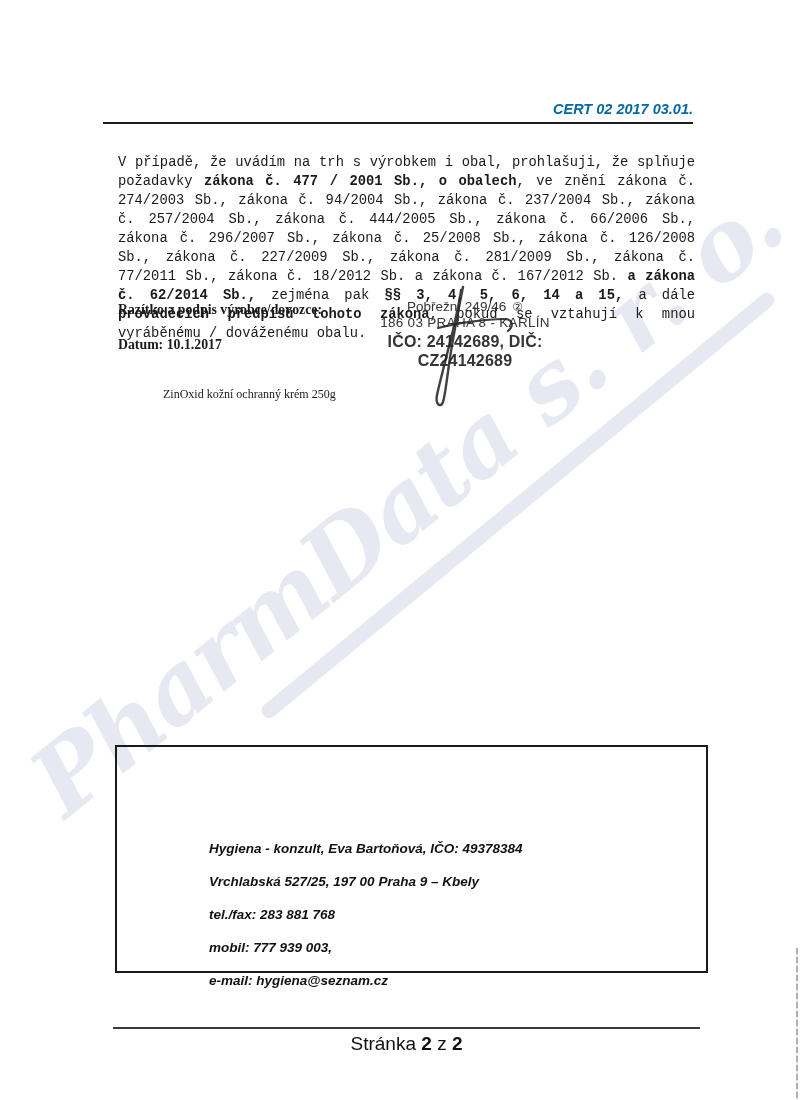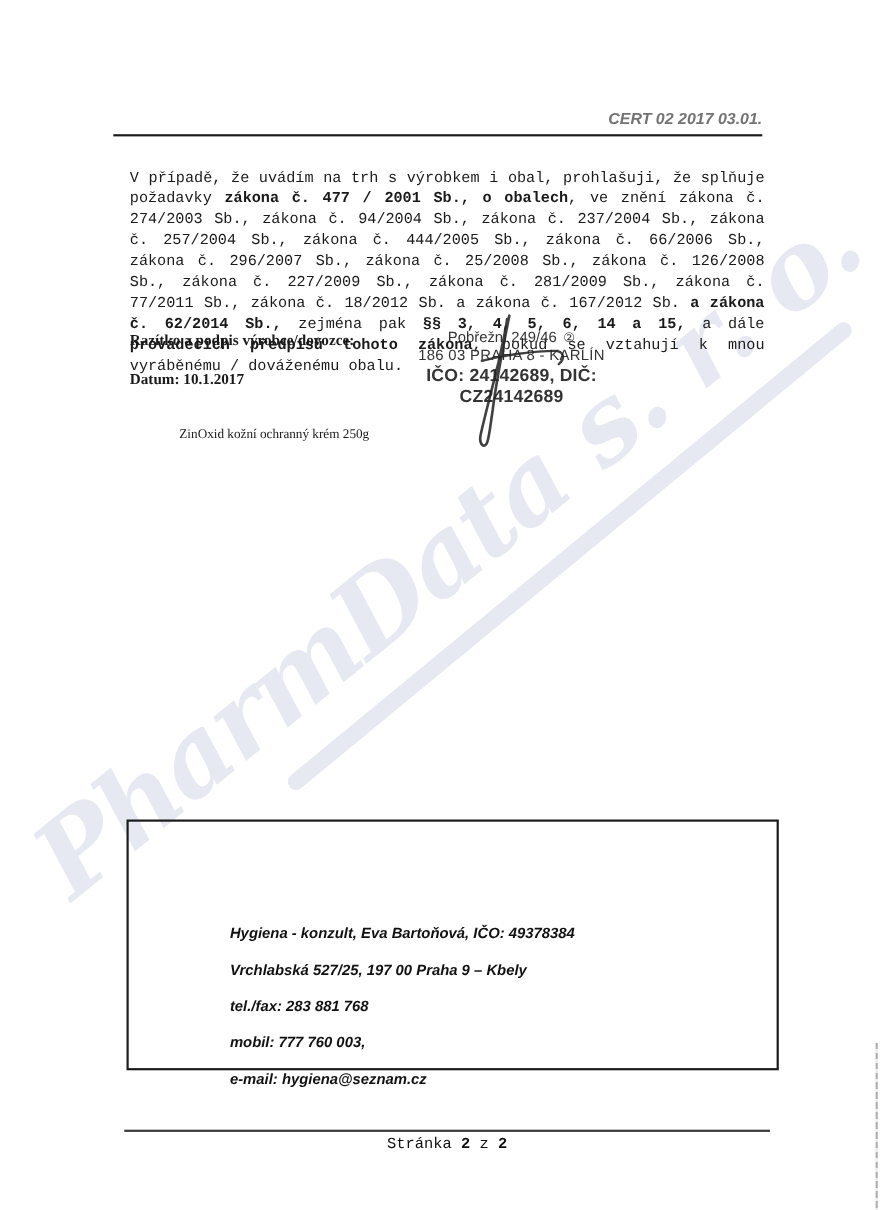--- a/index.html
+++ b/index.html
@@ -17,21 +17,21 @@
   }
   .wm-underline{
     position:absolute;left:188px;top:498px;width:660px;height:15px;border-radius:8px;
     background:#e6e9f2;transform:rotate(-39.5deg);
   }
   .content{position:absolute;inset:0;z-index:1;}
   
   .doc-code{
     position:absolute;top:101px;left:103px;width:590px;text-align:right;
     font-family:"Liberation Sans", sans-serif;font-style:italic;font-weight:bold;
-    font-size:14.5px;color:#737373;
+    font-size:14.5px;color:#0369a1;
   }
   .header-rule{position:absolute;top:122px;left:103px;width:590px;height:2px;background:#1c1c1c;}
   
   .declaration{
     position:absolute;top:153px;left:118px;width:577px;margin:0;
     font-size:13.8px;line-height:19px;text-align:justify;font-family:Liberation Mono, monospace;
   }
   .declaration .b{font-weight:bold;}
   
   .lbl{position:absolute;left:118px;font-size:13.8px;font-weight:bold;white-space:nowrap;}
@@ -60,21 +60,21 @@
   .box-line{position:absolute;left:92px;font-size:13.5px;font-weight:bold;white-space:nowrap;margin-top:28px;}
   .box-line-0{top:66px;}
   .box-line-1{top:99px;}
   .box-line-2{top:132px;}
   .box-line-3{top:165px;}
   .box-line-4{top:198px;}
   
   .footer-rule{position:absolute;left:113px;top:1027px;width:587px;height:2px;background:#3a3a3a;}
   .footer{
     position:absolute;left:113px;top:1033px;width:587px;text-align:center;
-    font-family:Liberation Mono, monospace;font-size:14px;color:#111;
+    font-family:Liberation Sans, sans-serif;font-size:19px;color:#111;
   }
   .footer .num{font-weight:bold;}
   
   .scan-line-right{
     position:absolute;left:796px;top:948px;width:2px;height:152px;
     background:repeating-linear-gradient(#b0b0b0 0 6px, #e9e9e9 6px 9px);
   }
 </style>
 </head>
 <body>
@@ -106,21 +106,21 @@
       <path d="M43,5 C38,30 31,65 28,90 C26,103 25,114 23,120 C21,126 15,123 17,113 C20,99 27,73 33,48 C36,34 40,18 41,8" fill="none" stroke="#262626" stroke-width="2.4" stroke-linecap="round" opacity="0.88"></path>
       <path d="M18,46 C38,41 66,37 84,37 C93,37 94,44 88,49" fill="none" stroke="#262626" stroke-width="2.2" stroke-linecap="round" opacity="0.88"></path>
     </svg>
 
     <div class="product-line">ZinOxid kožní ochranný krém 250g</div>
 
     <div class="info-box">
       <div class="box-line box-line-0">Hygiena - konzult, Eva Bartoňová, IČO:  49378384</div>
       <div class="box-line box-line-1">Vrchlabská 527/25, 197 00   Praha 9 – Kbely</div>
       <div class="box-line box-line-2">tel./fax: 283 881 768</div>
-      <div class="box-line box-line-3">mobil: 777 760 003,</div>
+      <div class="box-line box-line-3">mobil: 777 939 003,</div>
       <div class="box-line box-line-4">e-mail: hygiena@seznam.cz</div>
     </div>
 
     <div class="footer-rule"></div>
     <div class="footer">
       <span>Stránka</span>
       <span class="num">2</span>
       <span>z</span>
       <span class="num">2</span>
     </div>

